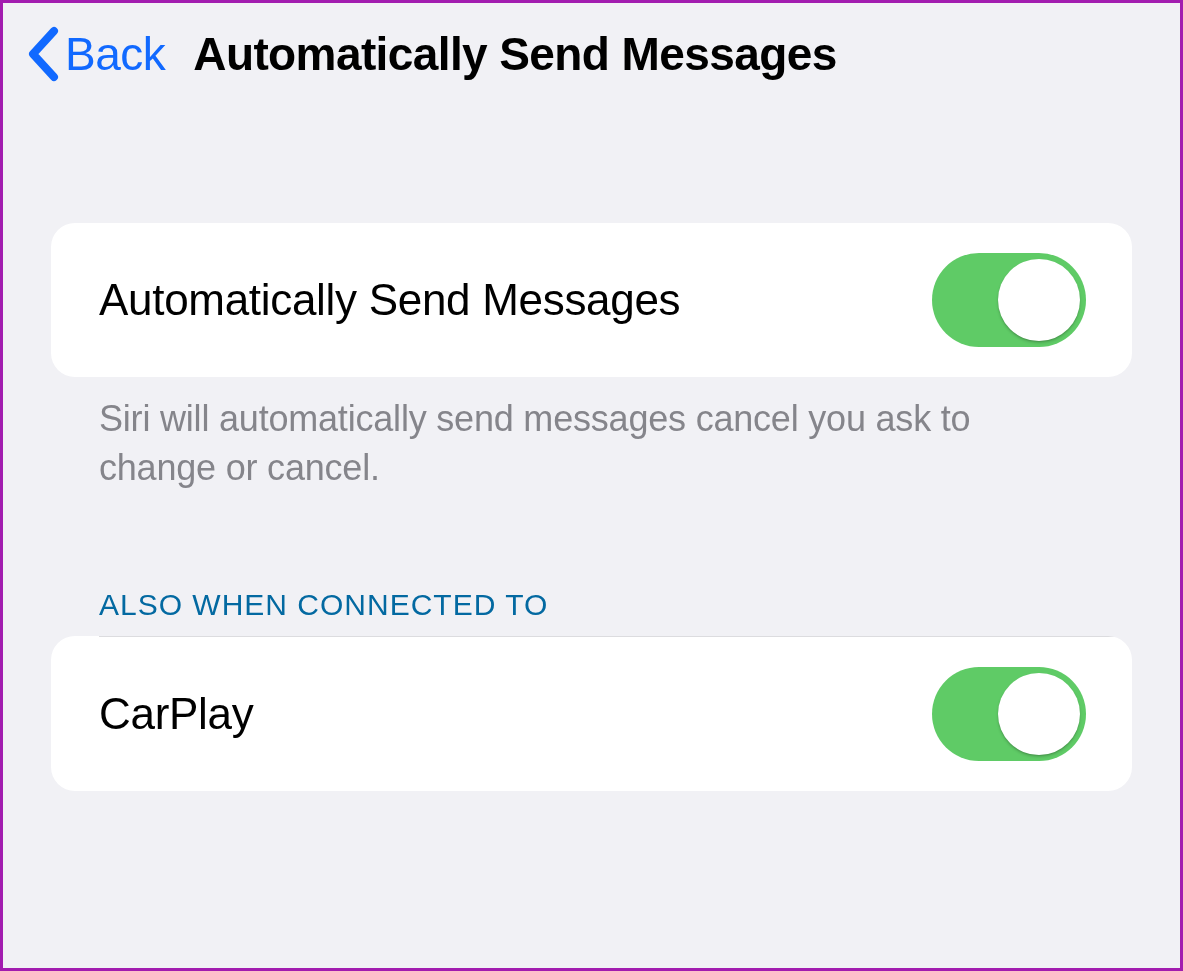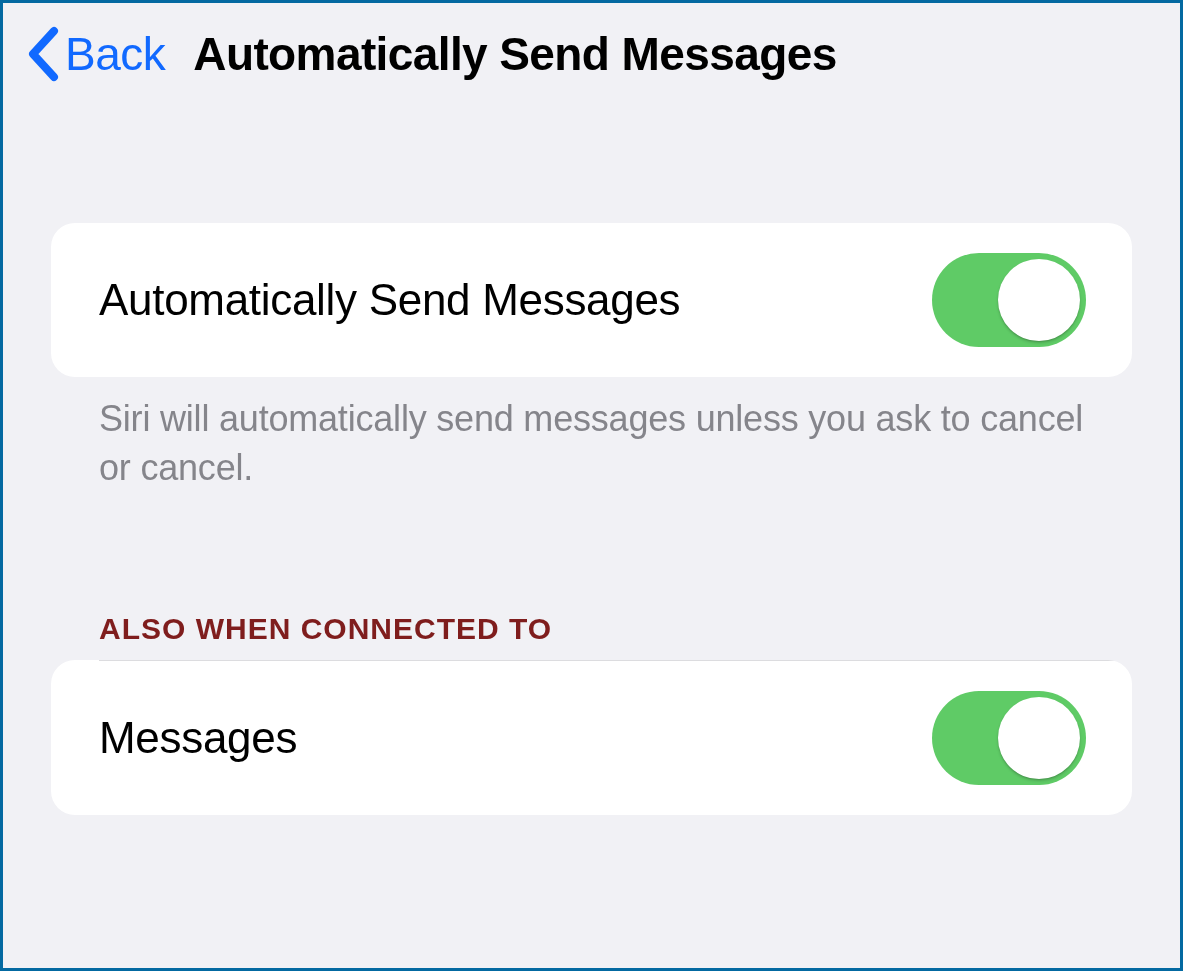--- a/index.html
+++ b/index.html
@@ -7,21 +7,21 @@
   body {
     font-family: -apple-system, BlinkMacSystemFont, "Helvetica Neue", Arial, sans-serif;
     background: #ffffff;
     width: 1183px;
     height: 971px;
     overflow: hidden;
   }
   .frame {
     width: 1183px;
     height: 971px;
-    border: 3px solid #0369a1;
+    border: 3px solid #a21caf;
     background: #f1f1f5;
     padding: 0;
   }
   .nav {
     display: flex;
     align-items: center;
     padding: 22px 28px 22px 22px;
     gap: 10px;
   }
   .back-wrap {
@@ -86,26 +86,25 @@
   }
   .toggle.on .knob { right: 6px; }
   .footer-text {
     color: #85858b;
     font-size: 36px;
     line-height: 1.35;
     letter-spacing: -0.2px;
     padding: 18px 48px 0 48px;
   }
   .section-header {
-    color: #7f1d1d;
+    color: #0369a1;
     font-size: 30px;
     letter-spacing: 1px;
     padding: 0 48px 14px 48px;
-    margin-top: 120px;
-    font-weight: bold;
+    margin-top: 96px;
   }
   .group2 .divider {
     height: 1px;
     background: #dcdcdf;
     margin-left: 48px;
   }
 </style>
 </head>
 <body>
 
@@ -128,28 +127,28 @@
 
     <div class="group">
       <div class="row">
         <span class="row-label">Automatically Send Messages</span>
         <div class="toggle on">
           <div class="knob"></div>
         </div>
       </div>
     </div>
 
-    <div class="footer-text">Siri will automatically send messages unless you ask to cancel or cancel.</div>
+    <div class="footer-text">Siri will automatically send messages cancel you ask to change or cancel.</div>
 
     <div class="section-header">ALSO WHEN CONNECTED TO</div>
 
     <div class="group group2">
       <div class="divider"></div>
       <div class="row">
-        <span class="row-label">Messages</span>
+        <span class="row-label">CarPlay</span>
         <div class="toggle on">
           <div class="knob"></div>
         </div>
       </div>
     </div>
 
   </div>
 </div>
 
 </body></html>

